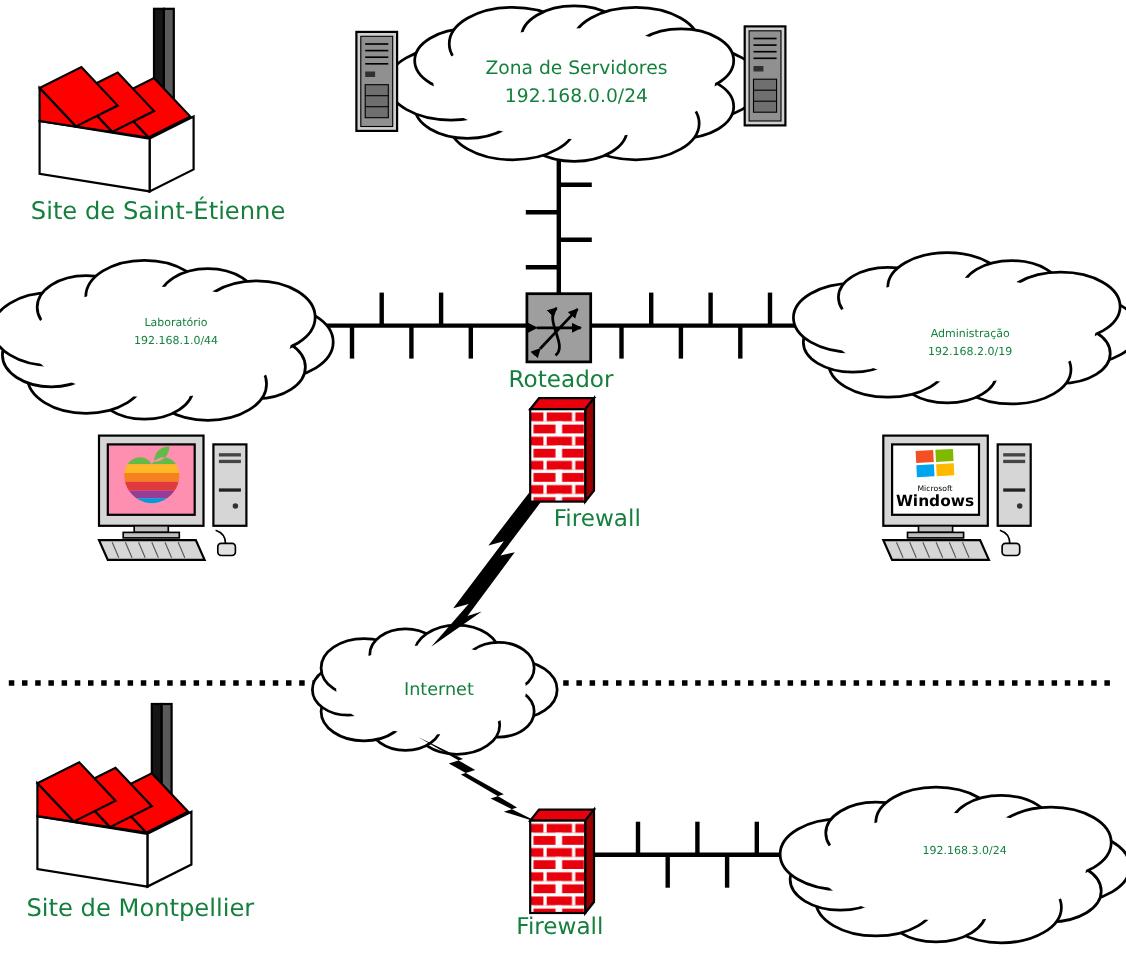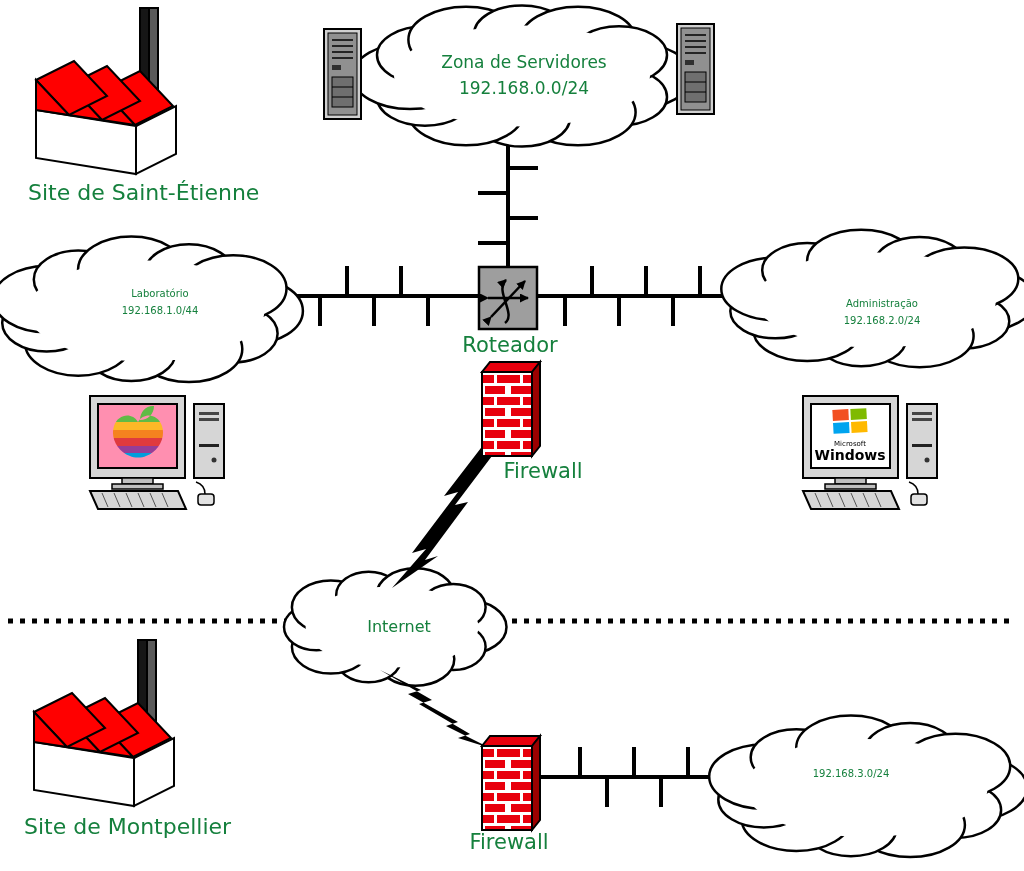--- a/index.html
+++ b/index.html
@@ -276,26 +276,26 @@
     <div>192.168.0.0/24</div>
   </div>
 
   <div class="label centered fs16" style="left:160px; top:286px; line-height:1.65;">
     <div>Laboratório</div>
     <div>192.168.1.0/44</div>
   </div>
 
   <div class="label centered fs16" style="left:882px; top:296px; line-height:1.65;">
     <div>Administração</div>
-    <div>192.168.2.0/24</div>
+    <div>192.168.2.0/19</div>
   </div>
 
   <div class="label centered fs20" style="left:399px; top:617px;">Internet</div>
 
-  <div class="label centered fs16" style="left:851px; top:768px;">192.168.3.0/24</div>
+  <div class="label centered fs16" style="left:877px; top:768px;">192.168.3.0/24</div>
 
   <div class="label centered fs21" style="left:510px; top:333px;">Roteador</div>
 
   <div class="label centered fs21" style="left:543px; top:459px;">Firewall</div>
 
   <div class="label centered fs21" style="left:509px; top:830px;">Firewall</div>
 
   <div class="label fs22" style="left:28px; top:180px;">Site de Saint-Étienne</div>
 
   <div class="label fs22" style="left:24px; top:814px;">Site de Montpellier</div>

